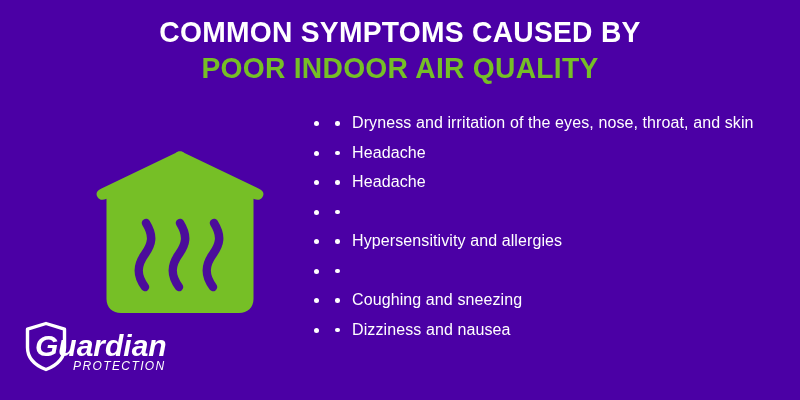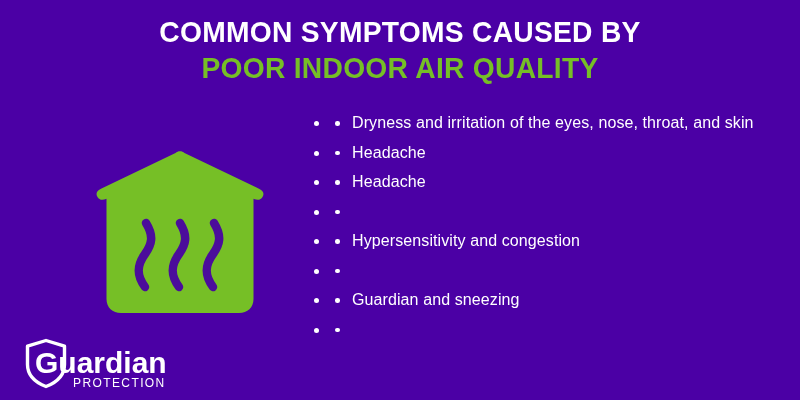--- a/index.html
+++ b/index.html
@@ -67,22 +67,22 @@
     position:absolute;
     left:5px; top:13px;
     width:4.5px; height:4.5px;
     background:#FFFFFF;
     border-radius:50%;
   }
 
   
   #logo {
     position:absolute;
-    left:24px; top:337px;
-    width:160px; height:56px;
+    left:24px; top:320px;
+    width:160px; height:56px;font-style:italic;
   }
   #logo svg { display:block; width:160px; height:56px; }
 </style>
 </head>
 <body>
 
 <div id="infographic">
 
   <div id="heading">
     <span class="head-line" id="head-line-1">COMMON SYMPTOMS CAUSED BY</span>
@@ -131,31 +131,32 @@
     </li>
     <li class="symptom-item">
       <span class="bullet-dot"></span>
       <span>Headache</span>
     </li>
     <li class="symptom-item">
       <span class="bullet-dot"></span>
     </li>
     <li class="symptom-item">
       <span class="bullet-dot"></span>
-      <span>Hypersensitivity and congestion</span>
+      <span>Hypersensitivity and allergies</span>
     </li>
     <li class="symptom-item">
       <span class="bullet-dot"></span>
     </li>
     <li class="symptom-item">
       <span class="bullet-dot"></span>
-      <span>Guardian and sneezing</span>
+      <span>Coughing and sneezing</span>
     </li>
     <li class="symptom-item">
       <span class="bullet-dot"></span>
+      <span>Dizziness and nausea</span>
     </li>
   </ul>
 
   <div id="logo">
     <svg viewBox="0 0 160 56" xmlns="http://www.w3.org/2000/svg">
 
       <path d="M 22 3.5
                L 40.5 9.2
                L 40.5 27.5
                C 40.5 38.5, 32.5 45.5, 22 49.5

